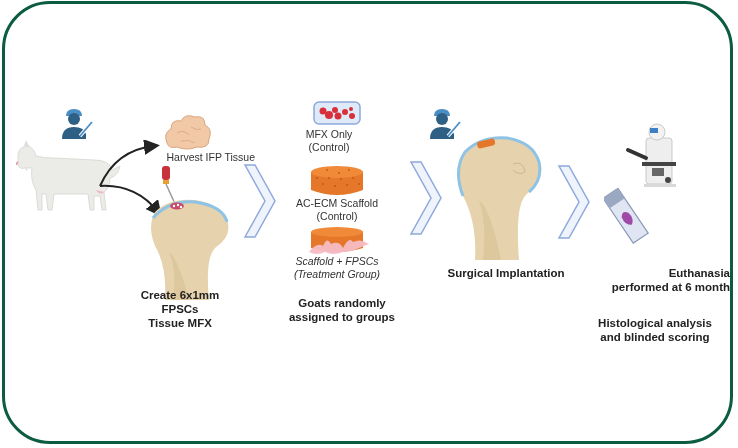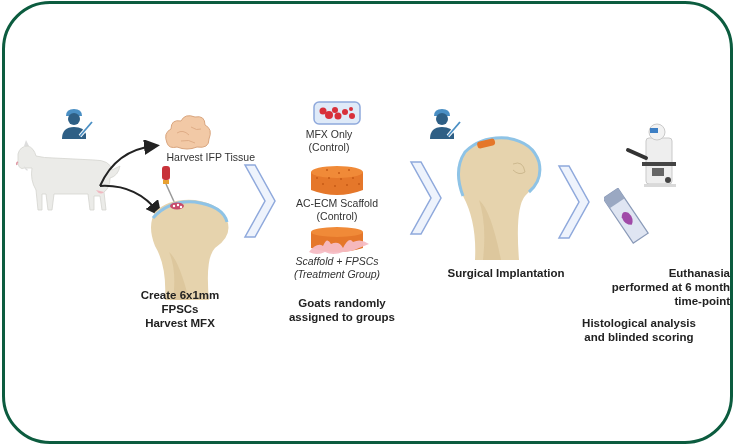--- a/index.html
+++ b/index.html
@@ -74,21 +74,21 @@
     <ellipse cx="32" cy="10" rx="7" ry="3.5" fill="#c84a6a"></ellipse>
     <circle cx="29" cy="10" r="1.2" fill="#fff"></circle>
       <circle cx="33" cy="9" r="1.2" fill="#fff"></circle>
       <circle cx="36" cy="11" r="1.2" fill="#fff"></circle>
   </svg>
 </div>
 
 <div class="abs label-bold" style="left:120px;top:288px;width:120px;">
   <div>Create 6x1mm</div>
   <div>FPSCs</div>
-  <div>Harvest MFX</div>
+  <div>Tissue MFX</div>
 </div>
 
 <div class="abs" style="left:243px;top:163px;">
   <svg width="36" height="76" viewBox="0 0 36 76">
     <path d="M2 2 L12 2 L32 38 L12 74 L2 74 L22 38 Z" fill="#eef3fc" stroke="#8fa9dc" stroke-width="1.5"></path>
   </svg>
 </div>
 
 <div class="abs" style="left:313px;top:101px;">
   <svg width="48" height="24" viewBox="0 0 48 24">
@@ -202,18 +202,17 @@
       <rect x="13" y="0" width="18" height="54" fill="#dfe5f2" stroke="#8a9ab8" stroke-width="1.2"></rect>
       <rect x="13" y="0" width="18" height="12" fill="#9aa8c2"></rect>
       <path d="M18 26 Q22 20 26 26 Q28 34 22 38 Q16 34 18 26 Z" fill="#a04aa8"></path>
     </g>
   </svg>
 </div>
 
 <div class="abs label-bold" style="left:580px;top:266px;width:150px;text-align:right;">
   <div>Euthanasia</div>
   <div>performed at 6 month</div>
-  <div>time-point</div>
-</div>
-<div class="abs label-bold" style="left:564px;top:316px;width:150px;">
+</div>
+<div class="abs label-bold" style="left:580px;top:316px;width:150px;">
   <div>Histological analysis</div>
   <div>and blinded scoring</div>
 </div>
 
 </body></html>

